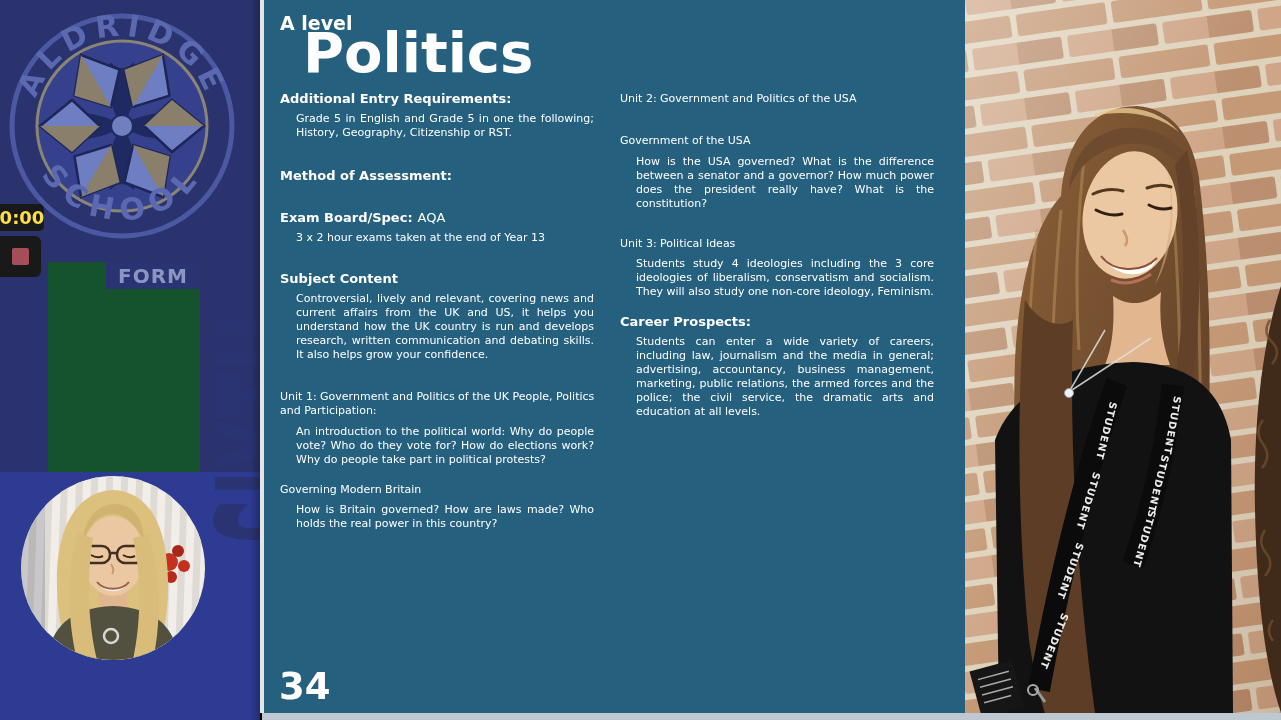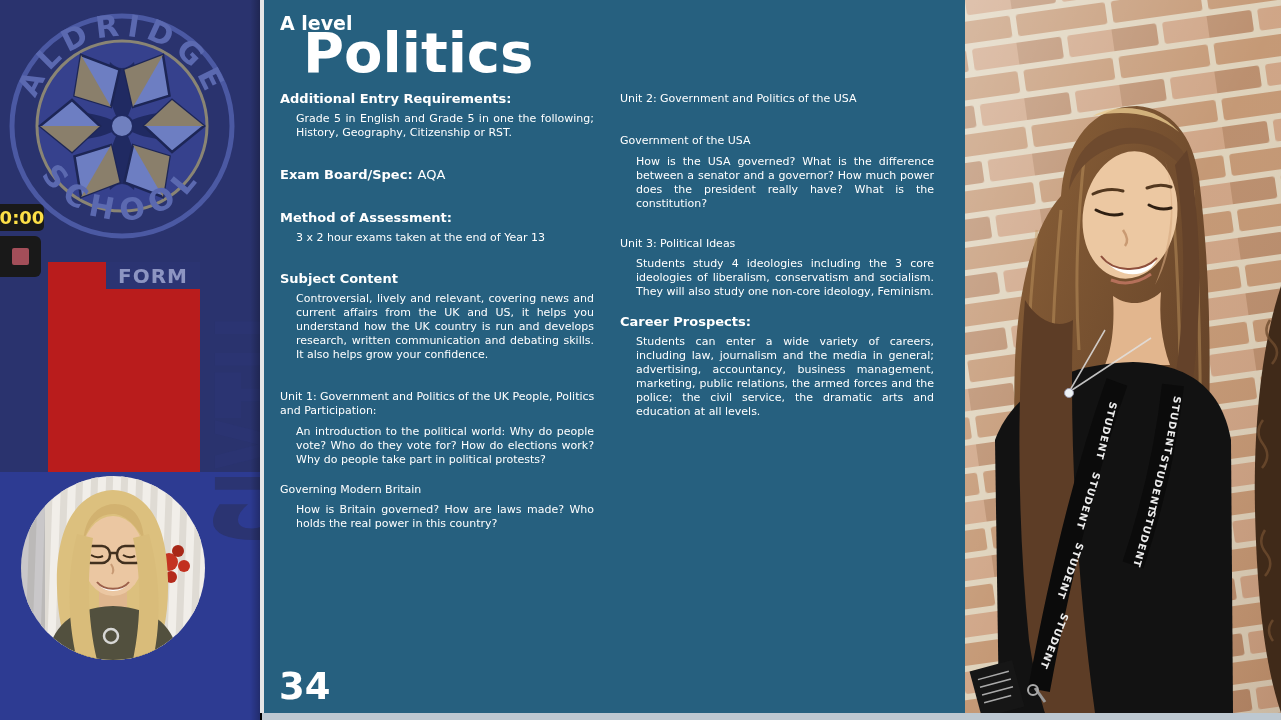--- a/index.html
+++ b/index.html
@@ -4,21 +4,21 @@
 <style>
   html,body{margin:0;padding:0;background:#000;}
   .app{position:relative;width:1281px;height:720px;overflow:hidden;
        font-family:"DejaVu Sans","Liberation Sans",sans-serif;}
 
   
   .sidebar{position:absolute;left:0;top:0;width:260px;height:720px;background:#2a336e;overflow:hidden;}
   .sidebar-edge{position:absolute;right:0;top:0;width:10px;height:720px;
        background:linear-gradient(to right,rgba(0,0,0,0),rgba(0,0,0,0.25));z-index:6;}
   .logo-svg{position:absolute;left:2px;top:6px;z-index:1;}
-  .sixth-panel{position:absolute;left:48px;top:262px;width:152px;height:250px;background:#b91c1c;z-index:1;}
+  .sixth-panel{position:absolute;left:48px;top:262px;width:152px;height:250px;background:#14532d;z-index:1;}
   .form-tab{position:absolute;right:0;top:0;width:94px;height:27px;background:#2b3472;
        display:flex;align-items:center;justify-content:center;
        color:#8d95c2;font-weight:bold;font-size:20px;letter-spacing:1px;}
   .sixth-text{position:absolute;left:0;top:0;z-index:3;white-space:nowrap;
        font-weight:bold;font-size:170px;line-height:1;color:#2b3472;
        transform-origin:0 0;transform:translate(193px,545px) rotate(-90deg) scale(0.40,1.08);}
   .sidebar-bottom{position:absolute;left:0;top:472px;width:260px;height:248px;background:#2d3b92;z-index:2;}
   .webcam{position:absolute;left:21px;top:476px;width:184px;height:184px;border-radius:50%;
        overflow:hidden;z-index:4;}
 
@@ -178,24 +178,24 @@
     <div class="stop-square"></div>
   </div>
 
   <div class="content">
     <div class="title-small">A level</div>
     <div class="title-large">Politics</div>
 
     <div class="col col-left">
       <div class="h">Additional Entry Requirements:</div>
       <p class="para mt6">Grade 5 in English and Grade 5 in one the following; History, Geography, Citizenship or RST.</p>
+      <div class="h mt29">Method of Assessment:</div>
       <div class="h mt28">
         <span>Exam Board/Spec:</span><span class="v">AQA</span>
       </div>
-      <div class="h mt29">Method of Assessment:</div>
       <p class="para mt6">3 x 2 hour exams taken at the end of Year 13</p>
       <div class="h mt27">Subject Content</div>
       <p class="para mt6">Controversial, lively and relevant, covering news and current affairs from the UK and US, it helps you understand how the UK country is run and develops research, written communication and debating skills. It also helps grow your confidence.</p>
       <div class="sub mt28">Unit 1: Government and Politics of the UK People, Politics and Participation:</div>
       <p class="para mt7">An introduction to the political world: Why do people vote? Who do they vote for? How do elections work? Why do people take part in political protests?</p>
       <div class="sub mt6">Governing Modern Britain</div>
       <p class="para mt6">How is Britain governed? How are laws made? Who holds the real power in this country?</p>
     </div>
 
     <div class="col col-right">

